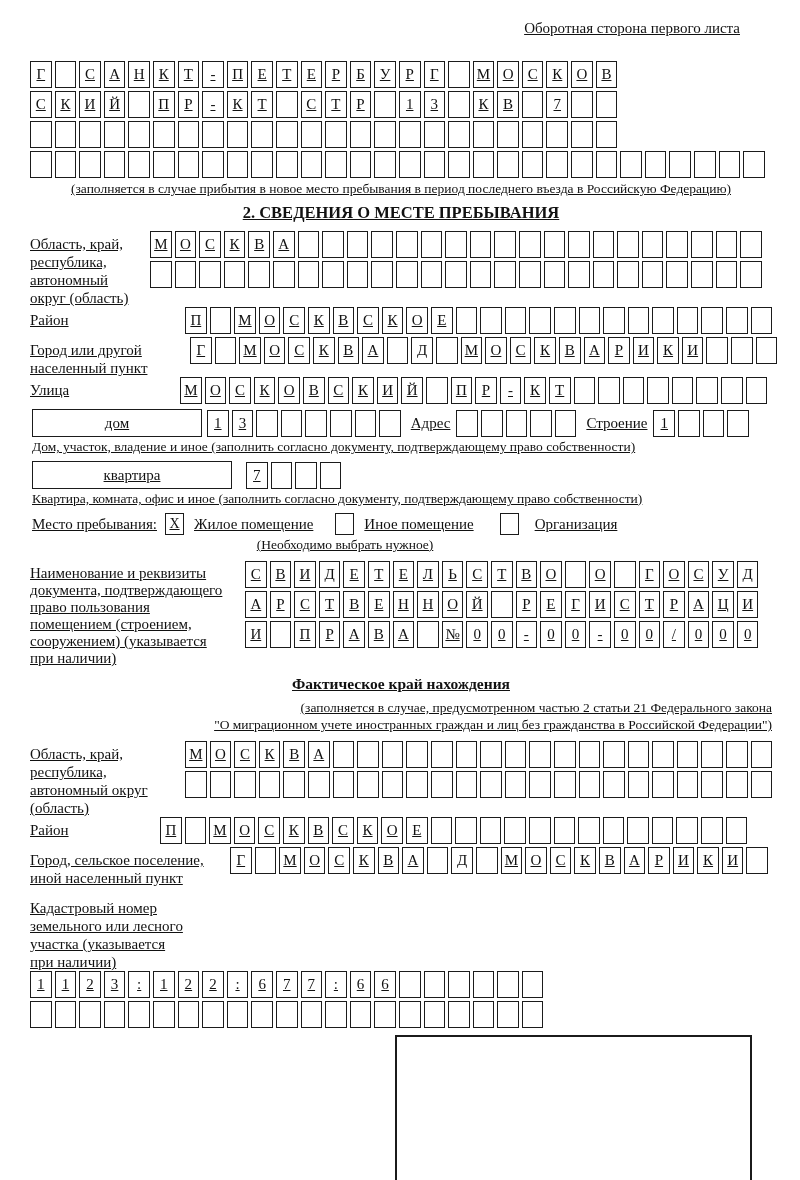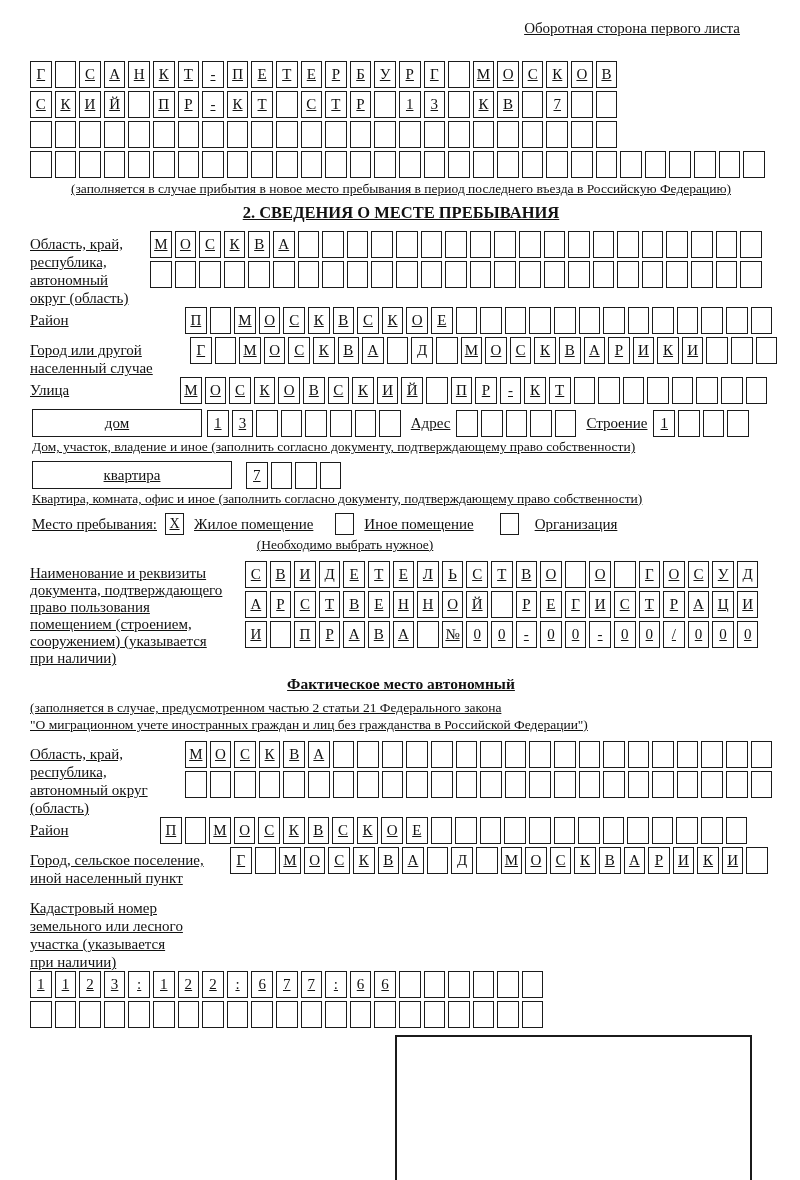--- a/index.html
+++ b/index.html
@@ -26,21 +26,21 @@
   .w200 { width:200px; }
   .w198 { width:198px; }
   .w215 { width:215px; }
 
   .note { font-size:13.5px; line-height:16px; }
   .center { text-align:center; }
   .addr-note { margin:2px 0 6px 0; }
 
   .h2 { text-align:center; font-weight:bold; font-size:16.5px; margin:4px 0 8px 0; }
   .h3 { text-align:center; font-weight:bold; font-size:15.5px; margin:8px 0 6px 0; }
-  .subnote { text-align:left; font-size:13.5px; line-height:17px; }
+  .subnote { text-align:right; font-size:13.5px; line-height:17px; }
   .subnote-wrap { margin-bottom:8px; }
 
   .houserow { display:flex; align-items:center; margin:2px 0 2px 2px; }
   .labelbox { flex:none; height:28px; border:1.6px solid #1b1b1b; display:flex;
               align-items:center; justify-content:center; font-size:15px; }
   .lb-dom { width:170px; margin-right:5px; }
   .lb-kv  { width:200px; margin-right:14px; }
   .inline-label { font-size:15px; margin:0 6px 0 10px; }
   .fine-note { font-size:13.5px; margin:1px 0 6px 2px; }
 
@@ -271,21 +271,21 @@
         <div class="cell"></div>
         <div class="cell"></div>
         <div class="cell"></div>
         <div class="cell"></div>
         <div class="cell"></div>
       </div>
   </div>
 
   <div class="block">
     <div class="flabel w160">Город или другой
-населенный случае</div>
+населенный пункт</div>
     <div class="cellrow">
         <div class="cell">Г</div>
         <div class="cell"></div>
         <div class="cell">М</div>
         <div class="cell">О</div>
         <div class="cell">С</div>
         <div class="cell">К</div>
         <div class="cell">В</div>
         <div class="cell">А</div>
         <div class="cell"></div>
@@ -462,21 +462,21 @@
           <div class="cell">0</div>
           <div class="cell">0</div>
           <div class="cell">/</div>
           <div class="cell">0</div>
           <div class="cell">0</div>
           <div class="cell">0</div>
         </div>
     </div>
   </div>
 
-  <div class="h3">Фактическое место автономный</div>
+  <div class="h3">Фактическое край нахождения</div>
   <div class="subnote-wrap">
     <div class="subnote">(заполняется в случае, предусмотренном частью 2 статьи 21 Федерального закона</div>
     <div class="subnote">"О миграционном учете иностранных граждан и лиц без гражданства в Российской Федерации")</div>
   </div>
 
   <div class="block sec3-rows">
     <div class="flabel w155">Область, край,
 республика,
 автономный округ
 (область)</div>

